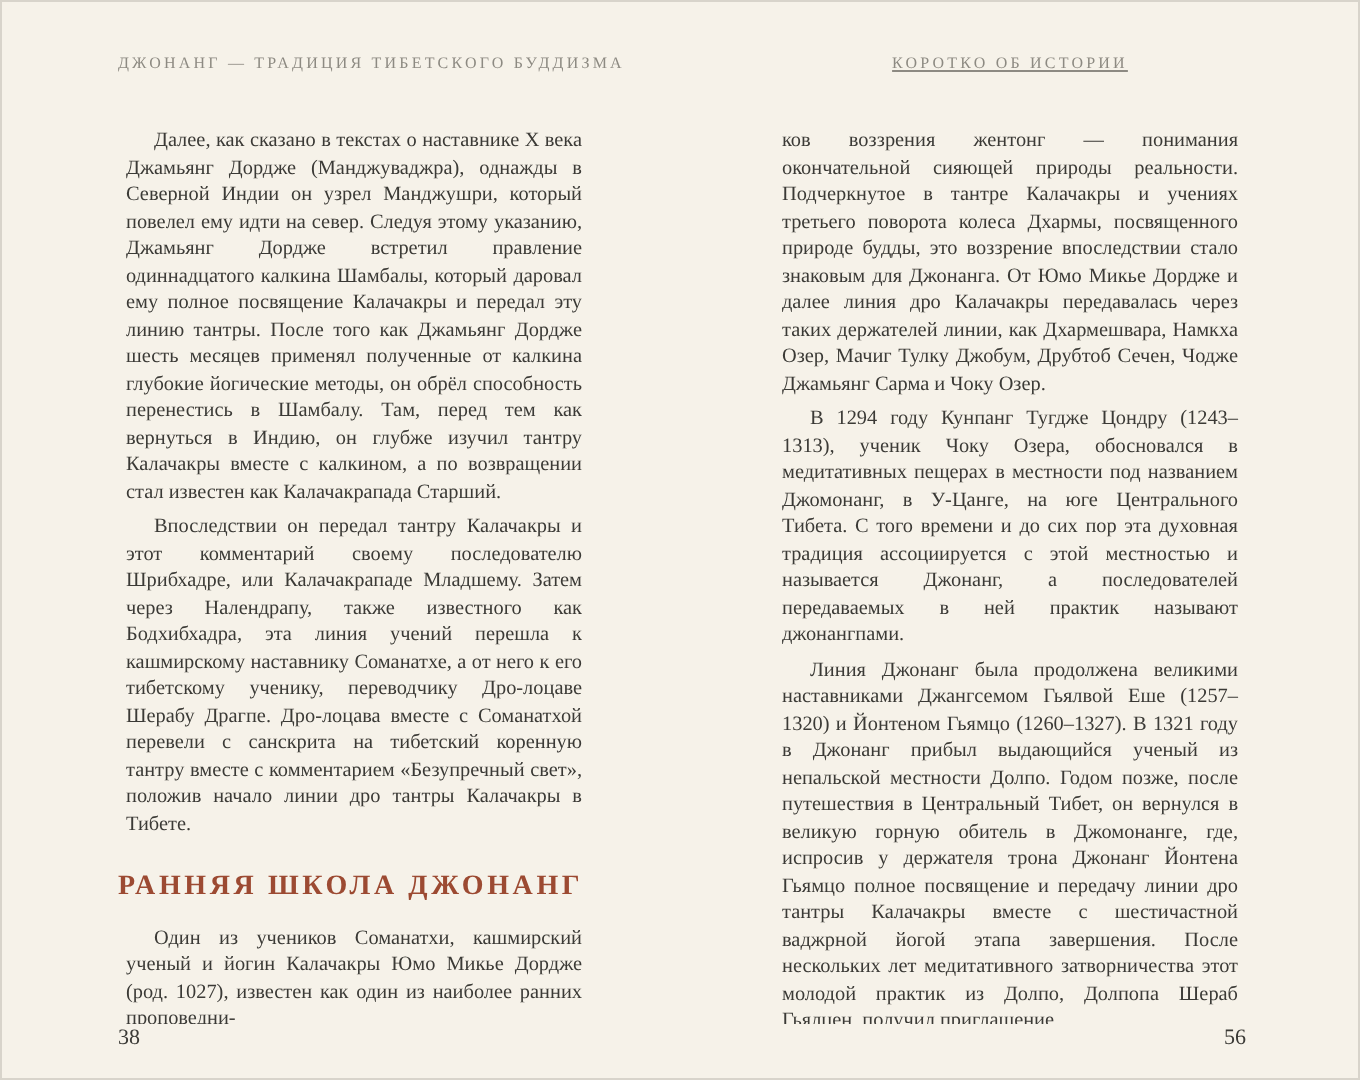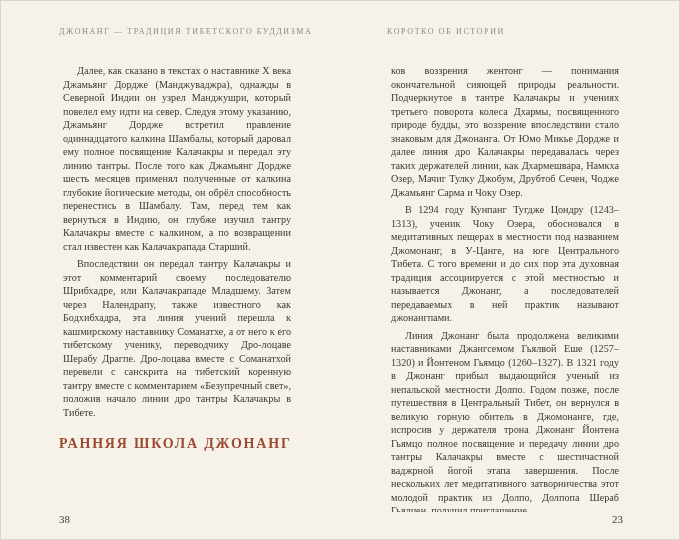--- a/index.html
+++ b/index.html
@@ -29,21 +29,21 @@
 
   .running-head {
     font-size: 8px;
     letter-spacing: 1.6px;
     color: #8d8a82;
     text-transform: uppercase;
     white-space: nowrap;
     margin-bottom: 24px;
   }
   .page.left  .running-head { text-align: left; }
-  .page.right .running-head { text-align: left; }
+  .page.right .running-head { text-align: center; text-decoration: underline; }
 
   .body-text {
     font-size: 10.2px;
     line-height: 13.5px;
     text-align: justify;
     height: 452px;
     overflow: hidden;
   }
   .para {
     margin: 4px;
@@ -71,27 +71,28 @@
 <body>
 
 <div class="spread">
 
   <div class="page left">
     <div class="running-head">Джонанг — традиция тибетского буддизма</div>
     <div class="body-text">
       <p class="para">Далее, как сказано в текстах о наставнике X века Джамьянг Дордже (Манджуваджра), однажды в Северной Индии он узрел Манджушри, который повелел ему идти на север. Следуя этому указанию, Джамьянг Дордже встретил правление одиннадцатого калкина Шамбалы, который даровал ему полное посвящение Калачакры и передал эту линию тантры. После того как Джамьянг Дордже шесть месяцев применял полученные от калкина глубокие йогические методы, он обрёл способность перенестись в Шамбалу. Там, перед тем как вернуться в Индию, он глубже изучил тантру Калачакры вместе с калкином, а по возвращении стал известен как Калачакрапада Старший.</p>
       <p class="para">Впоследствии он передал тантру Калачакры и этот комментарий своему последователю Шрибхадре, или Калачакрападе Младшему. Затем через Налендрапу, также известного как Бодхибхадра, эта линия учений перешла к кашмирскому наставнику Соманатхе, а от него к его тибетскому ученику, переводчику Дро-лоцаве Шерабу Драгпе. Дро-лоцава вместе с Соманатхой перевели с санскрита на тибетский коренную тантру вместе с комментарием «Безупречный свет», положив начало линии дро тантры Калачакры в Тибете.</p>
       <h3 class="section-heading">Ранняя школа Джонанг</h3>
+      <p class="para">Один из учеников Соманатхи, кашмирский ученый и йогин Калачакры Юмо Микье Дордже (род. 1027), известен как один из наиболее ранних проповедни-</p>
     </div>
     <div class="folio">38</div>
   </div>
 
   <div class="page right">
     <div class="running-head">Коротко об истории</div>
     <div class="body-text">
       <p class="para" style="text-indent:0;">ков воззрения жентонг — понимания окончательной сияющей природы реальности. Подчеркнутое в тантре Калачакры и учениях третьего поворота колеса Дхармы, посвященного природе будды, это воззрение впоследствии стало знаковым для Джонанга. От Юмо Микье Дордже и далее линия дро Калачакры передавалась через таких держателей линии, как Дхармешвара, Намкха Озер, Мачиг Тулку Джобум, Друбтоб Сечен, Чодже Джамьянг Сарма и Чоку Озер.</p>
       <p class="para">В 1294 году Кунпанг Тугдже Цондру (1243–1313), ученик Чоку Озера, обосновался в медитативных пещерах в местности под названием Джомонанг, в У-Цанге, на юге Центрального Тибета. С того времени и до сих пор эта духовная традиция ассоциируется с этой местностью и называется Джонанг, а последователей передаваемых в ней практик называют джонангпами.</p>
       <p class="para">Линия Джонанг была продолжена великими наставниками Джангсемом Гьялвой Еше (1257–1320) и Йонтеном Гьямцо (1260–1327). В 1321 году в Джонанг прибыл выдающийся ученый из непальской местности Долпо. Годом позже, после путешествия в Центральный Тибет, он вернулся в великую горную обитель в Джомонанге, где, испросив у держателя трона Джонанг Йонтена Гьямцо полное посвящение и передачу линии дро тантры Калачакры вместе с шестичастной ваджрной йогой этапа завершения. После нескольких лет медитативного затворничества этот молодой практик из Долпо, Долпопа Шераб Гьялцен, получил приглашение</p>
     </div>
-    <div class="folio">23</div>
+    <div class="folio">56</div>
   </div>
 
 </div>
 
 </body></html>

